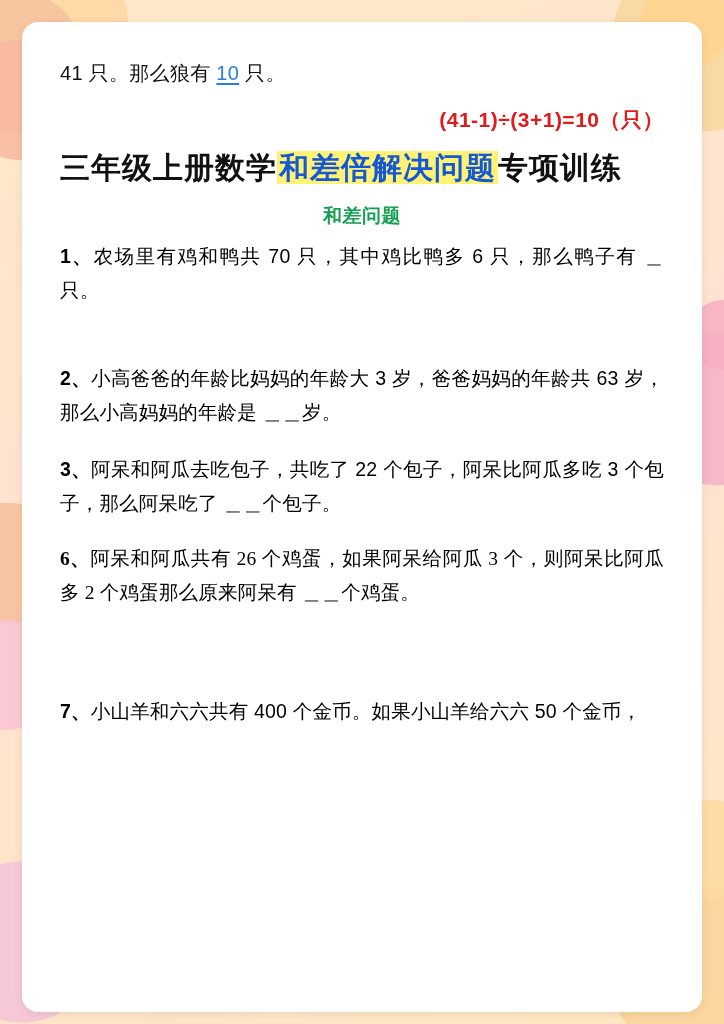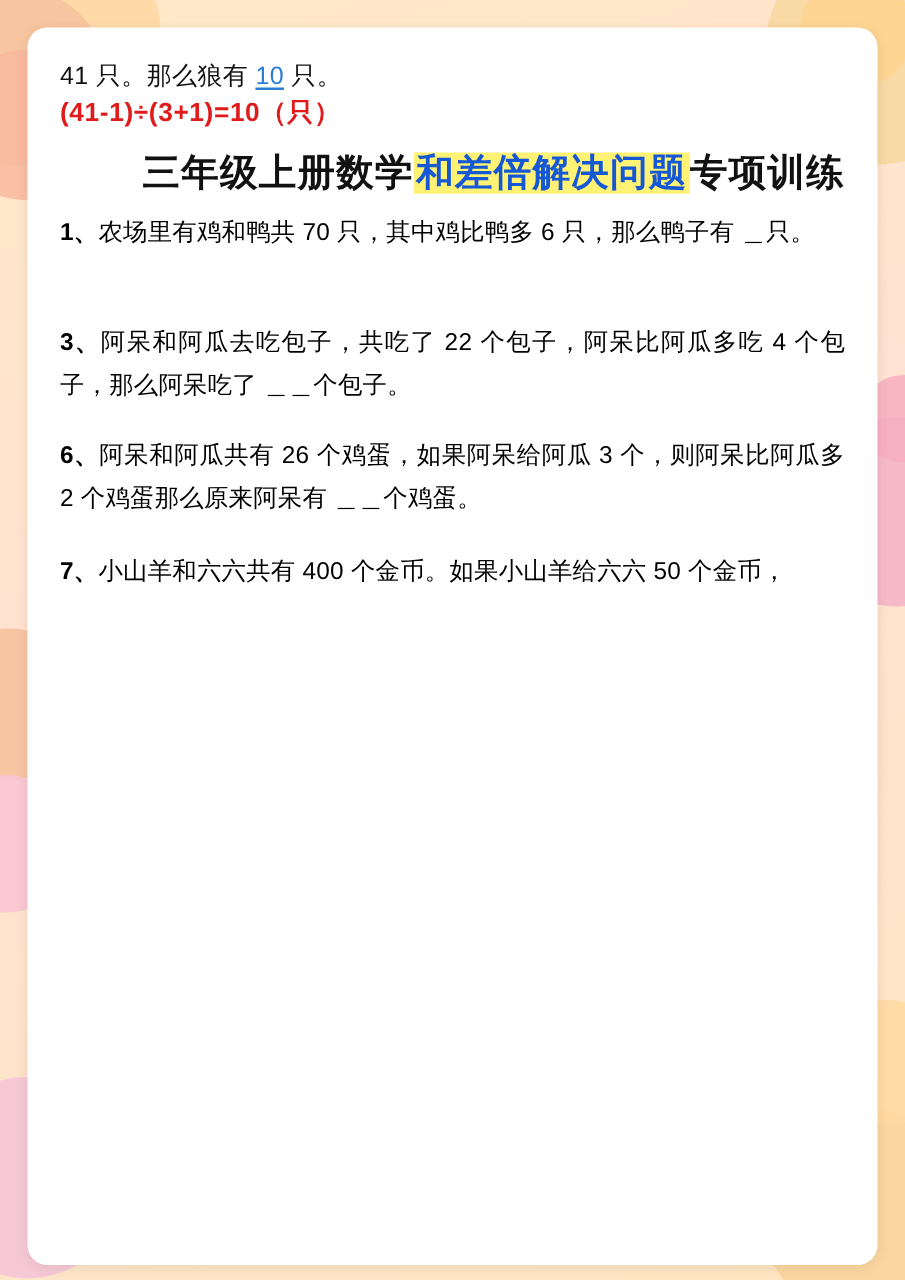--- a/index.html
+++ b/index.html
@@ -44,52 +44,52 @@
   .sheet {
     position: absolute;
     left: 22px;
     top: 22px;
     width: 680px;
     height: 990px;
     background: #ffffff;
     border-radius: 16px;
     box-shadow: 0 2px 10px rgba(0,0,0,.08);
     overflow: hidden;
-    padding: 0;
+    padding: 12px;
     box-sizing: border-box;
   }
   .inner {
     padding: 24px 26px 0 26px;
   }
 
   
   .top-line {
     font-size: 20px;
     color: #111;
     line-height: 1.5;
     letter-spacing: .3px;
   }
   .top-line .blue-u {
     color: #2a7fd4;
     text-decoration: underline;
     text-underline-offset: 3px;
   }
 
   .formula {
-    text-align: left;
+    text-align: right;
     color: #e01b1b;
     font-weight: bold;
     font-size: 21px;
-    margin-top: 0;
+    margin-top: 18px;
     letter-spacing: .5px;
   }
 
   
   .title {
-    text-align: right;
+    text-align: left;
     font-size: 30px;
     font-weight: bold;
     margin-top: 14px;
     color: #111;
     letter-spacing: 1px;
     white-space: nowrap;
   }
   .title .hl {
     color: #1558d6;
     background: #fff275;
@@ -114,21 +114,21 @@
     line-height: 1.75;
     color: #000000;
     margin-bottom: 22px;
     text-align: justify;
     letter-spacing: .2px;
   }
   .q .num {
     font-weight: bold;
   }
   .q.gap-big { margin-bottom: 54px; }
-  .q.gap-huge { margin-bottom: 24px; }
+  .q.gap-huge { margin-bottom: 84px; font-family: Liberation Serif, serif; }
 </style>
 </head>
 <body>
 
 <div class="bg">
   <div class="blob b1"></div>
   <div class="blob b2"></div>
   <div class="blob b3"></div>
   <div class="blob b4"></div>
   <div class="blob b5"></div>
@@ -140,30 +140,34 @@
     <div class="top-line">
       <span>41 只。那么狼有 </span><span class="blue-u">10</span><span> 只。</span>
     </div>
 
     <div class="formula">(41-1)÷(3+1)=10（只）</div>
 
     <div class="title">
       <span>三年级上册数学</span><span class="hl">和差倍解决问题</span><span>专项训练</span>
     </div>
 
+    <div class="subtitle">和差问题</div>
 
     <div class="q-list">
 
       <div class="q gap-big">
         <span class="num">1、</span><span>农场里有鸡和鸭共 70 只，其中鸡比鸭多 6 只，那么鸭子有 ＿只。</span>
       </div>
 
+      <div class="q">
+        <span class="num">2、</span><span>小高爸爸的年龄比妈妈的年龄大 3 岁，爸爸妈妈的年龄共 63 岁，那么小高妈妈的年龄是 ＿＿岁。</span>
+      </div>
 
       <div class="q">
-        <span class="num">3、</span><span>阿呆和阿瓜去吃包子，共吃了 22 个包子，阿呆比阿瓜多吃 4 个包子，那么阿呆吃了 ＿＿个包子。</span>
+        <span class="num">3、</span><span>阿呆和阿瓜去吃包子，共吃了 22 个包子，阿呆比阿瓜多吃 3 个包子，那么阿呆吃了 ＿＿个包子。</span>
       </div>
 
 
 
       <div class="q gap-huge">
         <span class="num">6、</span><span>阿呆和阿瓜共有 26 个鸡蛋，如果阿呆给阿瓜 3 个，则阿呆比阿瓜多 2 个鸡蛋那么原来阿呆有 ＿＿个鸡蛋。</span>
       </div>
 
       <div class="q">
         <span class="num">7、</span><span>小山羊和六六共有 400 个金币。如果小山羊给六六 50 个金币，</span>

